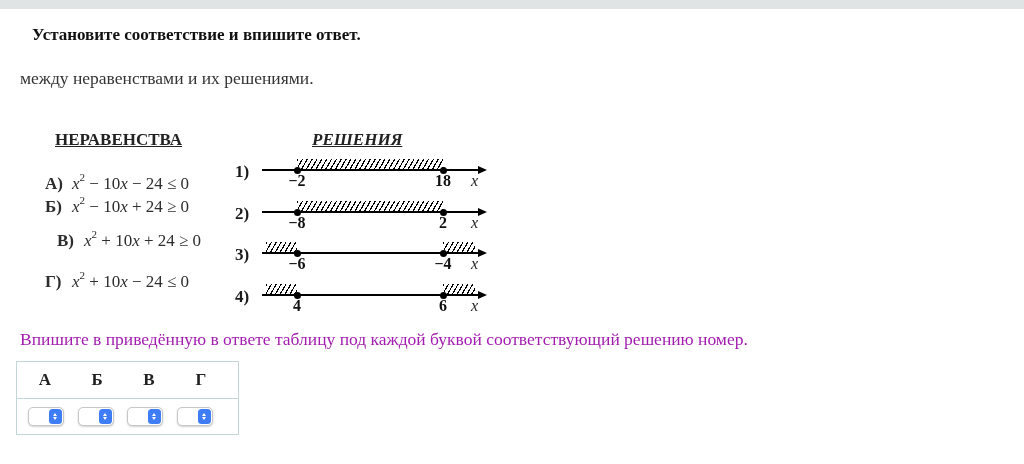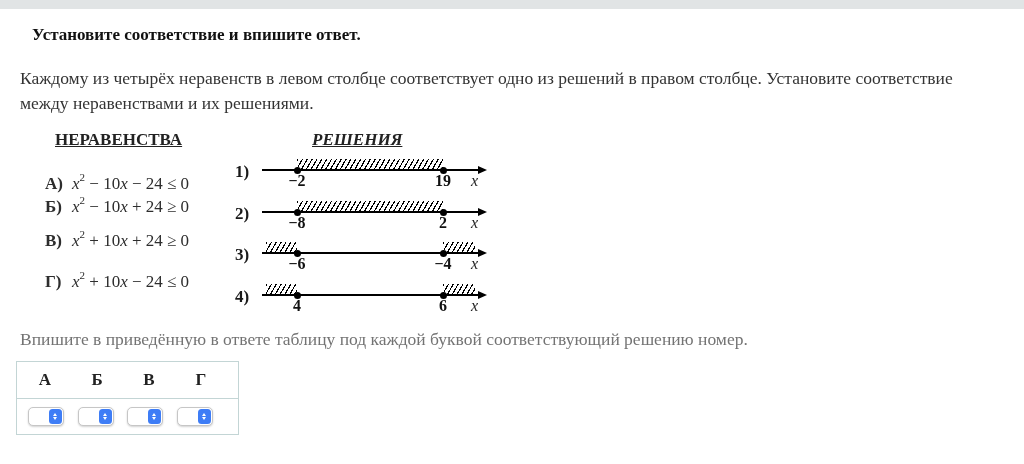--- a/index.html
+++ b/index.html
@@ -30,21 +30,21 @@
   .dot-l { left:60.5px; } .dot-r { left:206.5px; }
   .hatch { position:absolute; top:3px; height:11px;
            background:repeating-linear-gradient(120deg, #000 0 1.2px, transparent 1.2px 4.2px); }
   .hatch.seg   { left:64px;  width:146px; }
   .hatch.ray-l { left:33px;  width:31px; }
   .hatch.ray-r { left:210px; width:32px; }
   .nl-num { position:absolute; top:16px; font-size:16px; font-weight:bold; color:#111; transform:translateX(-50%); }
   .num-l { left:64px; } .num-r { left:210px; }
   .nl-x { position:absolute; left:238px; top:16px; font-size:16px; font-style:italic; color:#222; }
 
-  .footer-text { position:absolute; left:20px; top:329px; font-size:17.5px; color:#737373; }
+  .footer-text { position:absolute; left:20px; top:329px; font-size:17.5px; color:#a21caf; }
 
   
   .answer-table { position:absolute; left:16px; top:361px; width:223px; height:74px;
                   border:1px solid #c3d5d5; background:#fff; }
   .answer-header { height:37px; border-bottom:1px solid #c3d5d5; display:grid;
                    grid-template-columns:repeat(4,52px); padding-left:2px; align-items:center; }
   .answer-header span { text-align:center; font-size:17px; font-weight:bold; color:#222; }
   .answer-body { position:relative; height:36px; }
   .select { position:absolute; top:8px; width:36px; height:19px; background:#fff;
             border:1px solid #c6c6c6; border-radius:5px; box-shadow:0 1px 2px rgba(0,0,0,0.18);
@@ -60,49 +60,48 @@
   .chev-down { border-top:3.2px solid #fff; }
 </style>
 </head>
 <body>
 
 <div class="top-strip"></div>
 
 <div class="title">Установите соответствие и впишите ответ.</div>
 
 <div class="instruction">
-  <span style="display:block;">Каждому из четырёх неравенств в левом столбце соответствует одно из решений в правом столбце. Установите соответствие</span>
   <span style="display:block;">между неравенствами и их решениями.</span>
 </div>
 
 <div class="col-header left">НЕРАВЕНСТВА</div>
 <div class="col-header right">РЕШЕНИЯ</div>
 
 <div class="ineq" style="top:172px;">
   <span class="ineq-letter">А)</span><span class="var">x</span><sup>2</sup><span> − 10</span><span class="var">x</span><span> − 24 ≤ 0</span>
 </div>
 <div class="ineq" style="top:195px;">
   <span class="ineq-letter">Б)</span><span class="var">x</span><sup>2</sup><span> − 10</span><span class="var">x</span><span> + 24 ≥ 0</span>
 </div>
-<div class="ineq" style="top:229px;">
+<div class="ineq" style="top:229px;margin-left:12px;">
   <span class="ineq-letter">В)</span><span class="var">x</span><sup>2</sup><span> + 10</span><span class="var">x</span><span> + 24 ≥ 0</span>
 </div>
 <div class="ineq" style="top:270px;">
   <span class="ineq-letter">Г)</span><span class="var">x</span><sup>2</sup><span> + 10</span><span class="var">x</span><span> − 24 ≤ 0</span>
 </div>
 
 <div class="numline" style="top:156px;">
   <span class="nl-label">1)</span>
   <div class="axis"></div>
   <div class="arrow"></div>
   <div class="hatch seg"></div>
   <div class="dot dot-l"></div>
   <div class="dot dot-r"></div>
   <span class="nl-num num-l">−2</span>
-  <span class="nl-num num-r">19</span>
+  <span class="nl-num num-r">18</span>
   <span class="nl-x">x</span>
 </div>
 <div class="numline" style="top:198px;">
   <span class="nl-label">2)</span>
   <div class="axis"></div>
   <div class="arrow"></div>
   <div class="hatch seg"></div>
   <div class="dot dot-l"></div>
   <div class="dot dot-r"></div>
   <span class="nl-num num-l">−8</span>

